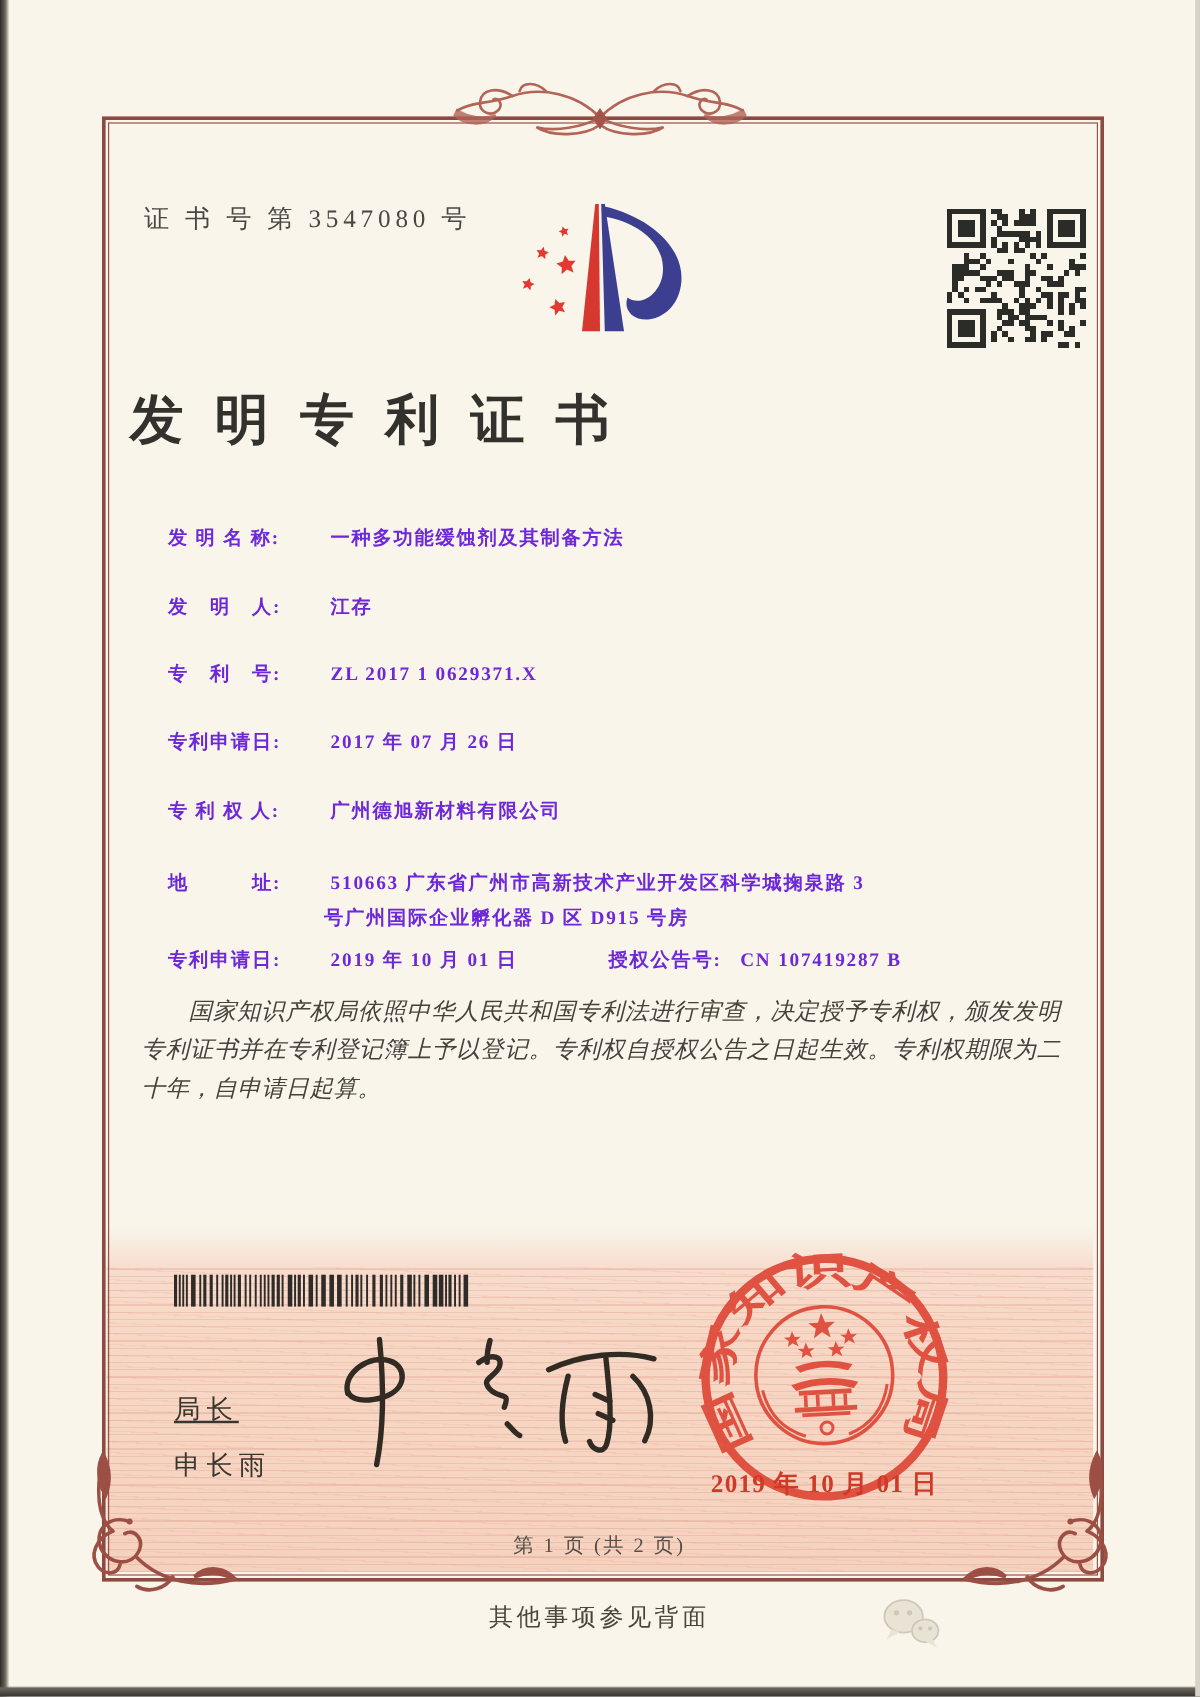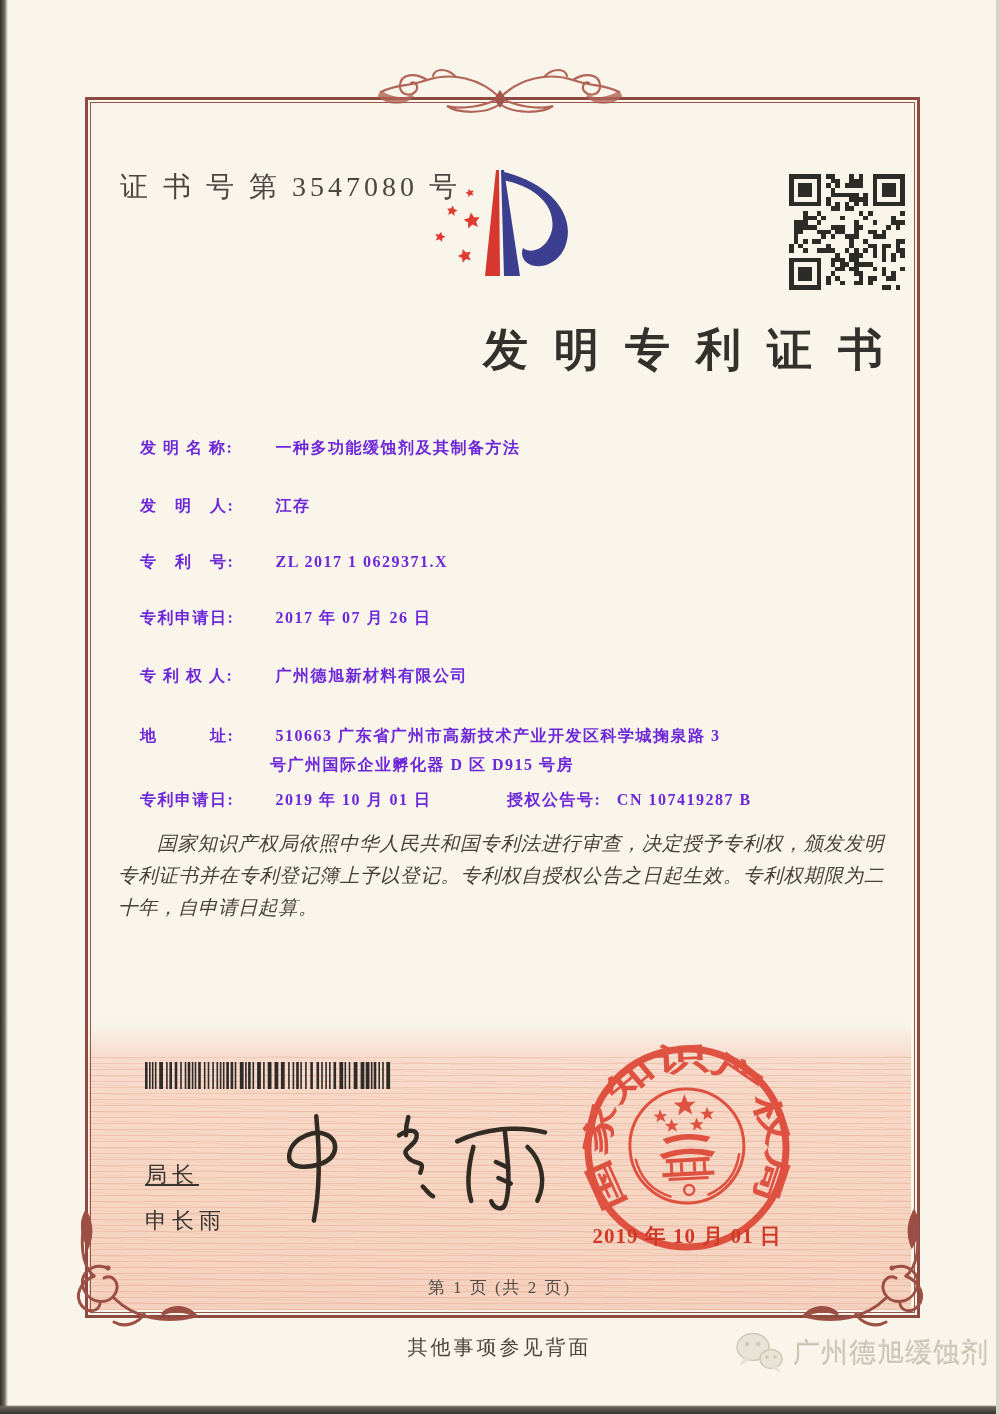--- a/index.html
+++ b/index.html
@@ -12,22 +12,22 @@
   .edge-right{right:0;top:0;width:4px;height:1414px;background:#d8d3c8;}
   
   .frame{left:85px;top:97px;width:829px;height:1215px;border:3px solid #8d4a40;z-index:4;pointer-events:none;}
   .frame::after{content:"";position:absolute;inset:2px;border:1px solid #96544a;}
   
   .pinkzone{left:89px;top:1022px;width:822px;height:288px;z-index:1;
     background:linear-gradient(180deg,rgba(247,216,200,0) 0,rgba(247,216,200,.85) 36px,#f7d8c6 80px,#f5d2bf 100%);}
   .pinkzone .waves{position:absolute;left:0;right:0;top:34px;bottom:0;opacity:.55;
     background:repeating-linear-gradient(0deg,rgba(208,120,94,.38) 0 1px,rgba(0,0,0,0) 1px 6px),
                repeating-linear-gradient(2.5deg,rgba(208,120,94,.18) 0 1px,rgba(0,0,0,0) 1px 9px);}
-  .certno{left:120px;top:168px;font-size:28px;letter-spacing:4px;color:#4a4742;z-index:6;}
-  .title{left:80px;top:320px;width:829px;text-align:right;font-size:45px;font-weight:600;
+  .certno{left:120px;top:168px;font-size:21px;letter-spacing:4px;color:#4a4742;z-index:6;}
+  .title{left:94px;top:320px;width:829px;text-align:left;font-size:45px;font-weight:600;
          letter-spacing:26px;text-indent:14px;color:#33312d;z-index:6;}
   .row{position:absolute;left:140px;font-size:16px;letter-spacing:1.5px;white-space:nowrap;z-index:6;color:#6d28d9;font-weight:bold;}
   .row .lab{display:inline-block;min-width:130px;}
   .addr2{left:270px;}
   .grant2{left:507px;}
   .paras{left:118px;top:828px;width:766px;font-size:19.5px;line-height:32px;text-align:justify;
          color:#45413b;z-index:6;letter-spacing:.5px;font-style:italic;}
   .paras p{margin:0;text-indent:2em;}
   .signpost{left:145px;top:1160px;font-size:22px;letter-spacing:5px;color:#3a352f;z-index:6;text-decoration:underline;}
   .signname{left:145px;top:1182px;font-size:22px;letter-spacing:5px;color:#3a352f;z-index:6;margin-top:24px;}
@@ -550,16 +550,15 @@
         <ellipse cx="38" cy="29" rx="11" ry="9.5"></ellipse>
         <path d="M44,36 L48,43 L38,38 Z" stroke="none"></path>
       </g>
       <g fill="#cfc8b6">
         <circle cx="14" cy="14" r="2.2"></circle>
           <circle cx="25" cy="14" r="2.2"></circle>
         <circle cx="34" cy="27" r="1.8"></circle>
           <circle cx="42" cy="27" r="1.8"></circle>
       </g>
     </svg>
-    <span class="wmtext">广州德旭缓蚀剂</span>
   </div>
 
 </div>
 
 </body></html>

